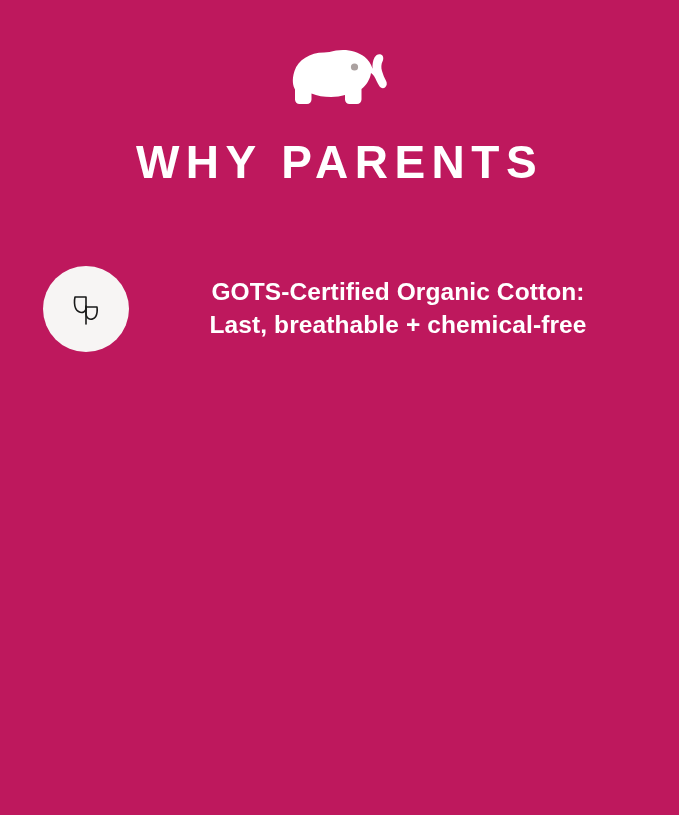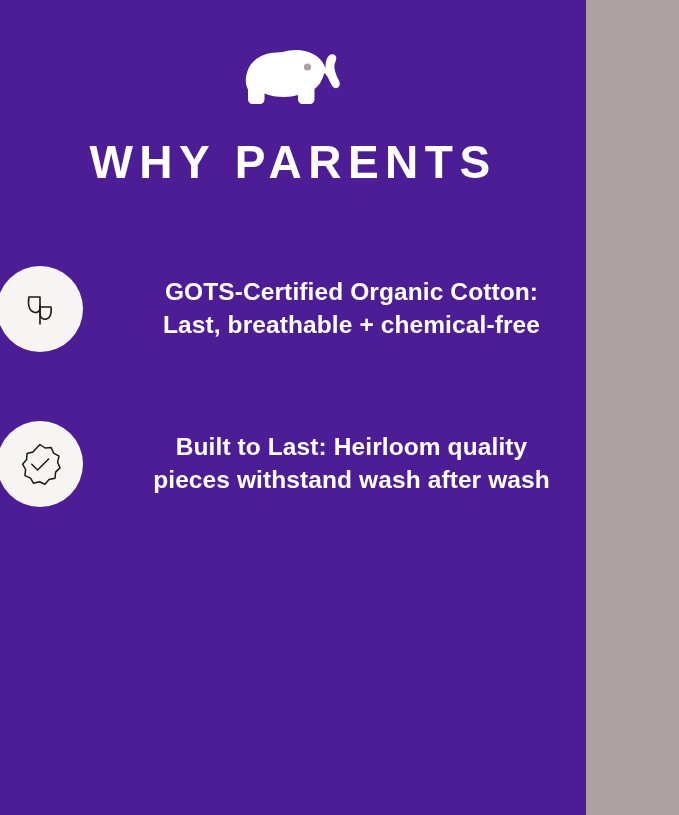--- a/index.html
+++ b/index.html
@@ -9,24 +9,24 @@
   }
   body {
     width: 679px;
     height: 815px;
     background: #aba1a0;
     font-family: "Liberation Sans", sans-serif;
     overflow: hidden;
     position: relative;
   }
   .page {
-    width: 586px;
+    width: 679px;
     height: 815px;
     position: relative;
-    background: #4c1d95;
+    background: #be185d;
     box-sizing: border-box;
     display: flex;
     flex-direction: column;
     align-items: center;
   }
 
   
   .brand-mark {
     margin-top: 34px;
     width: 110px;
@@ -52,21 +52,20 @@
     -webkit-font-smoothing: antialiased;
   }
   .headline .line { display: block; white-space: nowrap; }
 
   
   .features {
     margin-top: 42px;
     width: 679px;
     display: flex;
     flex-direction: column;
-    gap: 69px;
   }
   .feature-row {
     display: flex;
     align-items: center;
     padding-left: 43px;
     box-sizing: border-box;
   }
   .feature-badge {
     flex: 0 0 auto;
     width: 86px;
@@ -141,32 +140,15 @@
           </svg>
         </span>
       </div>
       <div class="feature-text">
         <span class="tline">GOTS-Certified Organic Cotton:</span>
         <span class="tline">Last, breathable + chemical-free</span>
       </div>
     </div>
 
 
-    <div class="feature-row">
-      <div class="feature-badge">
-        <span>
-          <svg width="48" height="48" viewBox="0 0 48 48" fill="none" stroke="#1a1a1a" stroke-width="1.5" stroke-linecap="round" stroke-linejoin="round">
-            <path d="M24 4.5
-              L29.1 8.0 L35.2 7.6 L37.6 13.2 L43.0 16.2 L41.6 22.2 L44.0 27.9 L39.6 32.1 L39.0 38.2
-              L33.0 39.6 L29.0 44.2 L23.4 41.8 L17.6 43.3 L14.5 38.1 L8.9 35.6 L9.6 29.5 L6.6 24.2
-              L10.6 19.6 L11.0 13.5 L17.0 12.1 L21.1 7.6 Z"></path>
-            <path d="M15.8 24.2 L21.6 30.0 L32.6 19.0"></path>
-          </svg>
-        </span>
-      </div>
-      <div class="feature-text">
-        <span class="tline">Built to Last: Heirloom quality</span>
-        <span class="tline">pieces withstand wash after wash</span>
-      </div>
-    </div>
 
   </div>
 </div>
 
 </body></html>

